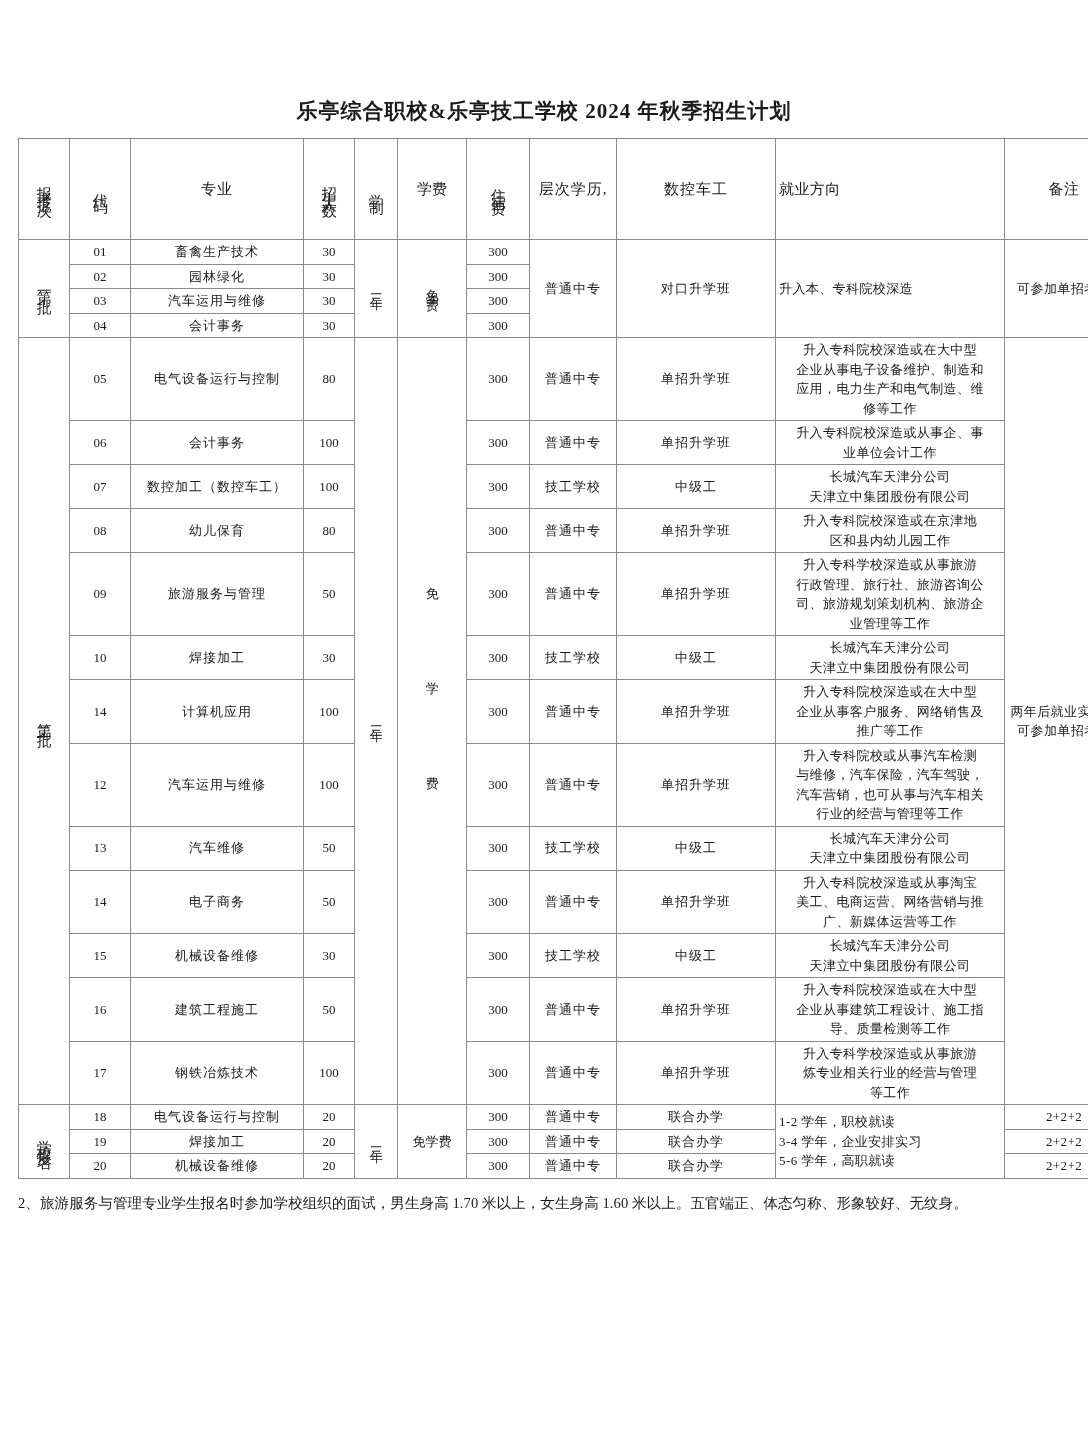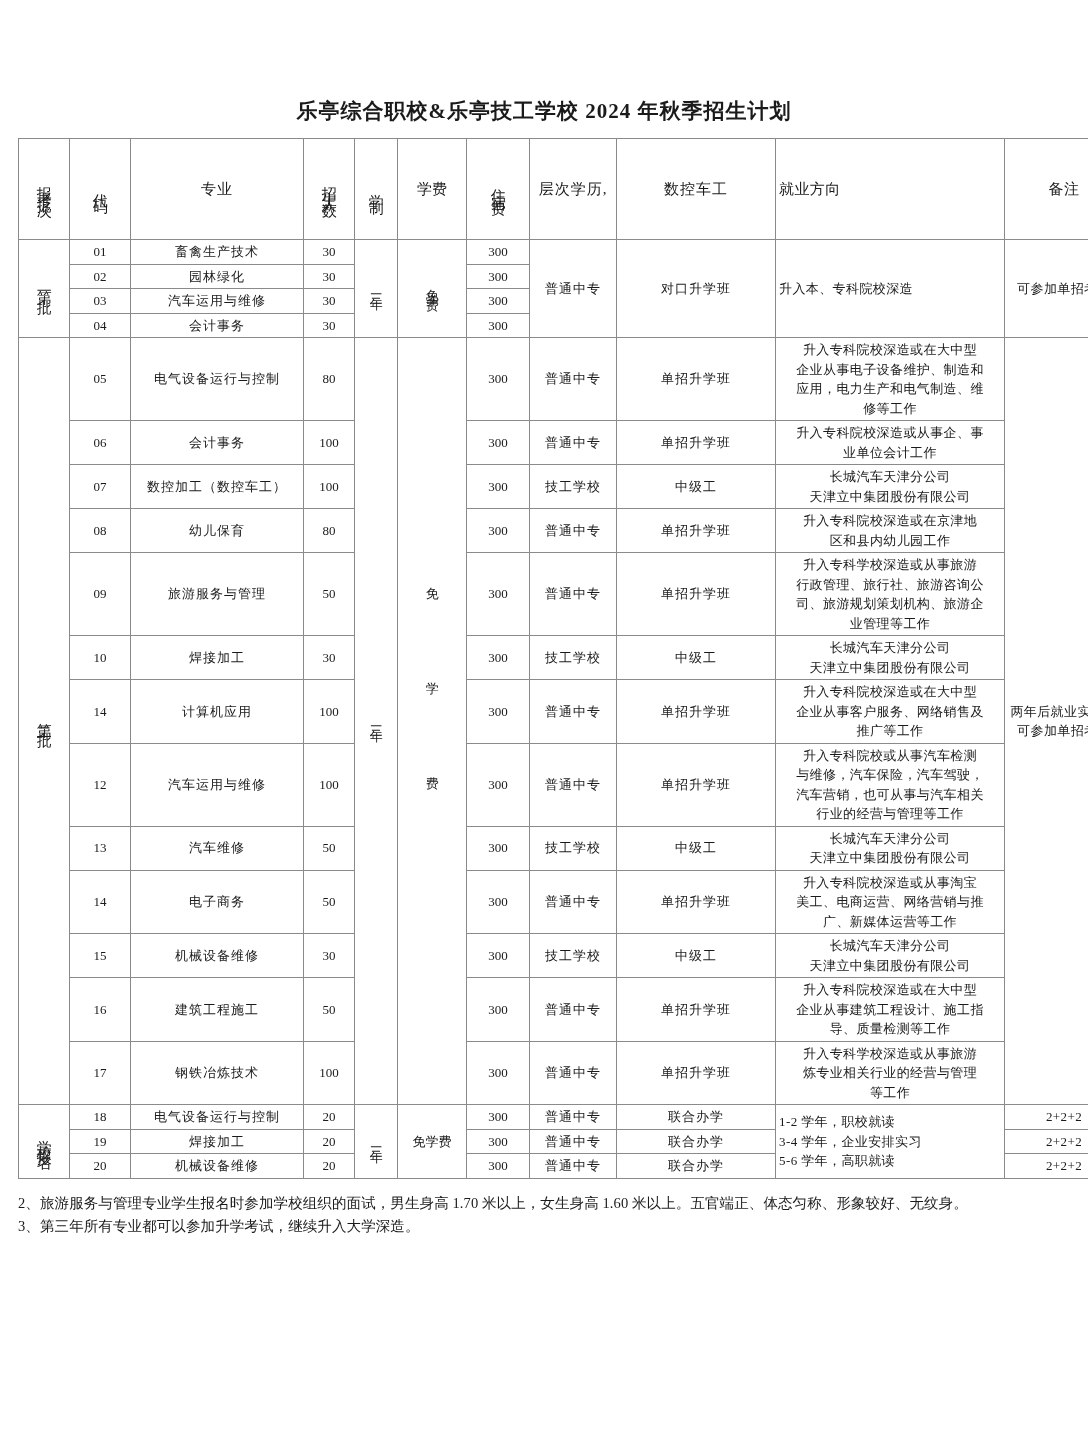--- a/index.html
+++ b/index.html
@@ -354,16 +354,15 @@
         <td class="level-cell">普通中专</td>
         <td class="goal-cell">联合办学</td>
         <td class="remark-cell bold">2+2+2</td>
       </tr>
 
     </tbody>
   </table>
 
   <div class="footnotes">
     <p>2、旅游服务与管理专业学生报名时参加学校组织的面试，男生身高 1.70 米以上，女生身高 1.60 米以上。五官端正、体态匀称、形象较好、无纹身。</p>
-    <p>3、第三年所有专业都可以参加升学考试，继续升入大学深造。</p>
   </div>
 
 </div>
 
 </body></html>

